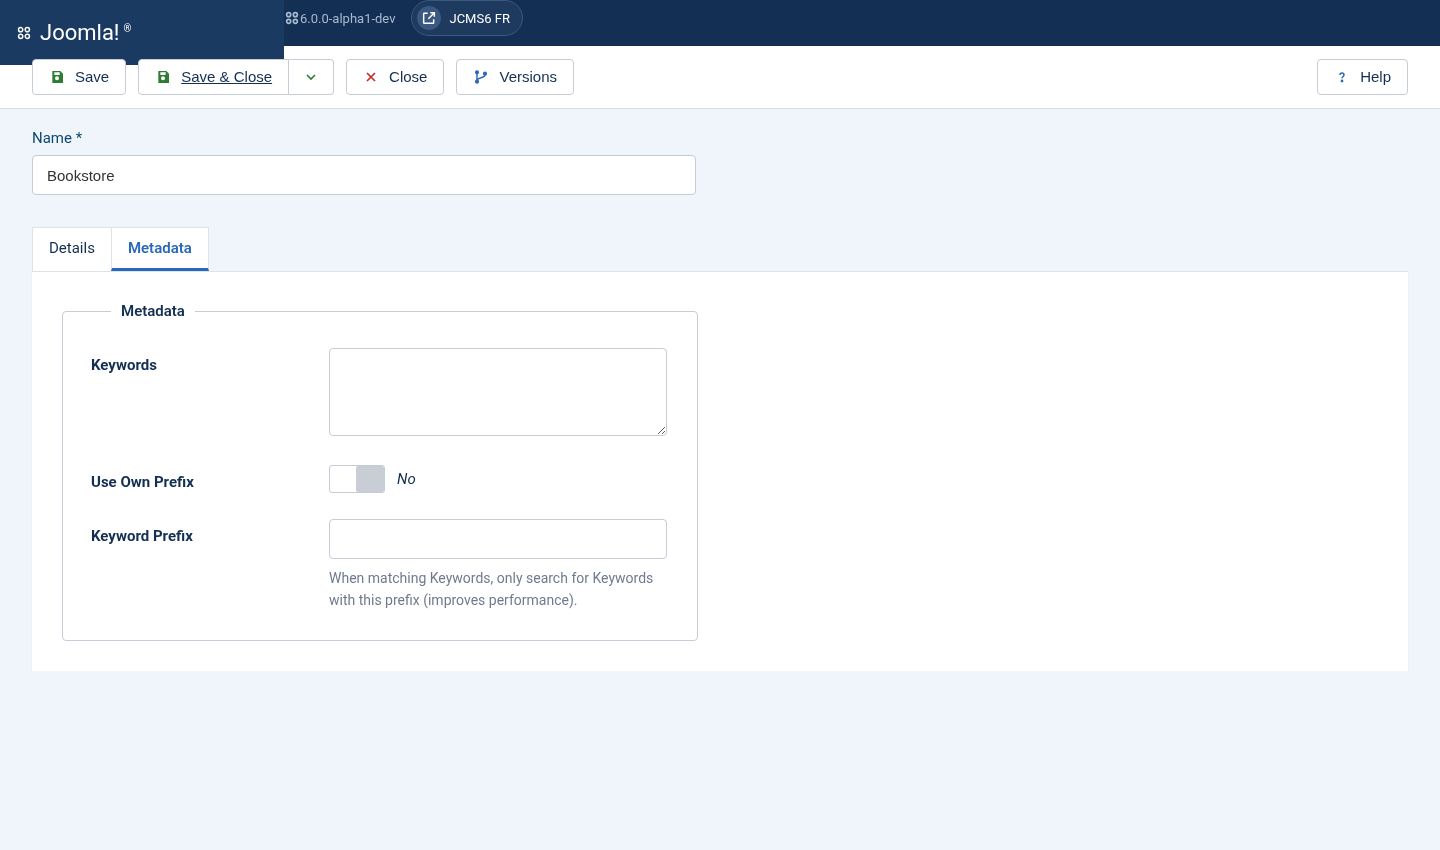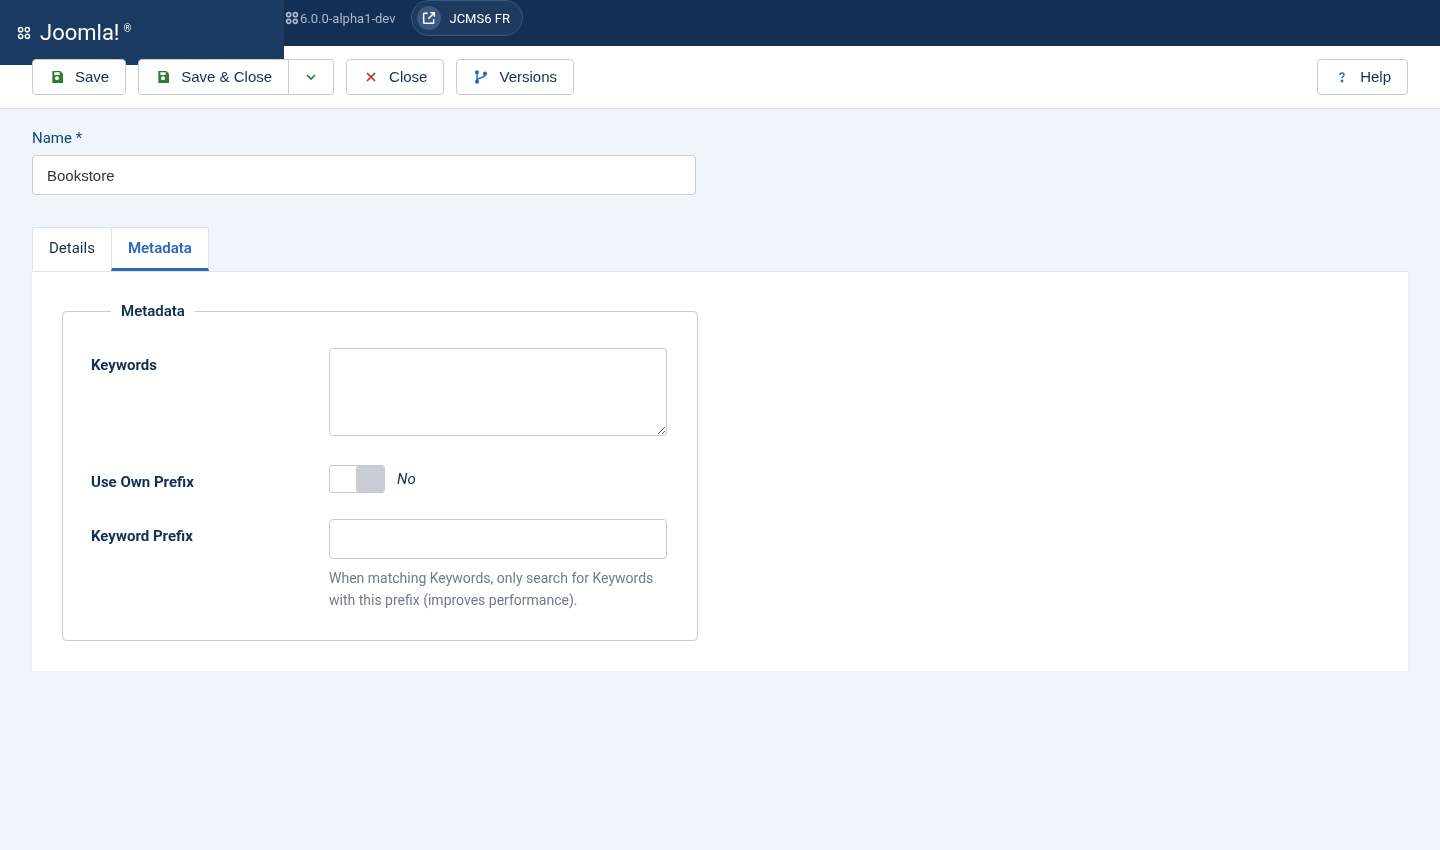--- a/index.html
+++ b/index.html
@@ -14,21 +14,21 @@
 .header-right { display: flex; align-items: center; gap: 16px; padding-right: 16px; }
 .version { color: #a9b9cf; font-size: 13px; display: flex; align-items: center; }
 .site-badge { background: #1e3a5f; border: 1px solid #3a5880; border-radius: 20px; padding: 5px 12px 5px 5px; color: #fff; font-size: 13px; display: flex; align-items: center; gap: 8px; cursor: pointer; }
 .site-badge-icon { width: 24px; height: 24px; background: #3a5880; border-radius: 50%; display: flex; align-items: center; justify-content: center; }
 
 
 .toolbar { background: #fff; border-bottom: 1px solid #d8dce2; padding: 13px 32px; display: flex; gap: 12px; align-items: center; }
 .toolbar-left { display: flex; gap: 12px; flex: 1; }
 .btn { background: #fff; border: 1px solid #c5ccd6; border-radius: 4px; padding: 9px 16px; font-size: 15px; color: #132f53; cursor: pointer; display: flex; align-items: flex-start; gap: 10px; line-height: 1; }
 .btn-group { display: flex; }
-.btn-group .btn:first-child { border-top-right-radius: 0; border-bottom-right-radius: 0; }
+.btn-group .btn:first-child { border-top-right-radius: 0; border-bottom-right-radius: 0; text-decoration: underline; }
 .btn-group .btn.dropdown { border-top-left-radius: 0; border-bottom-left-radius: 0; border-left: 0; padding: 9px 14px; }
 .icon { display: inline-flex; align-items: center; justify-content: center; }
 .icon-green { color: #2f7d32; }
 .icon-red { color: #c52827; }
 .icon-blue { color: #2a69b8; }
 
 
 .form-area { padding: 20px 32px 0; }
 .field-label { color: #0c4a6e; font-size: 15px; margin-bottom: 8px; display: block; }
 .text-input { width: 664px; height: 40px; border: 1px solid #c5ccd6; border-radius: 4px; padding: 6px 14px; font-size: 15px; color: #333; }

